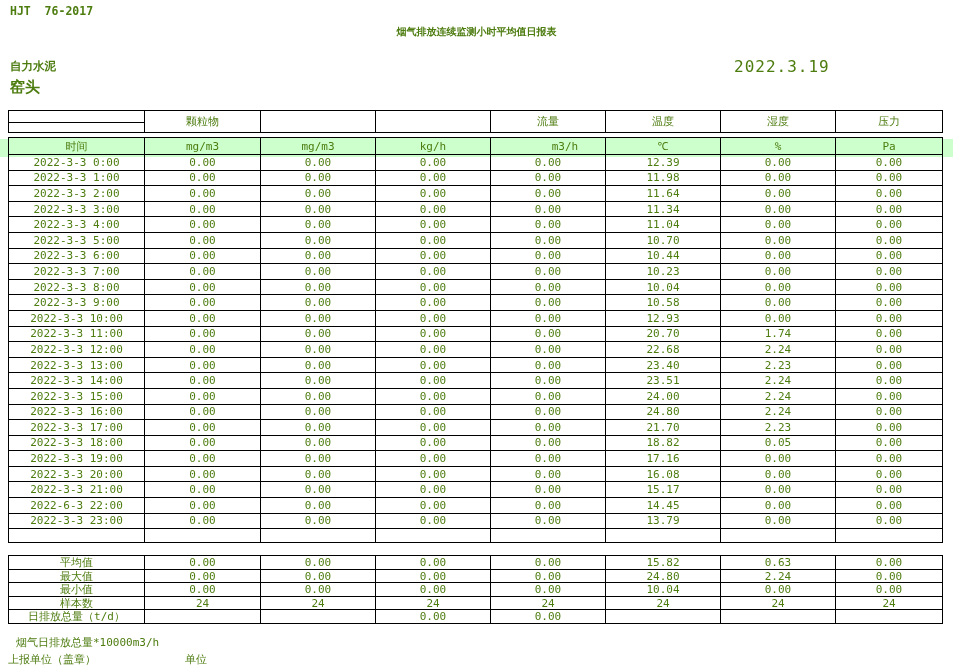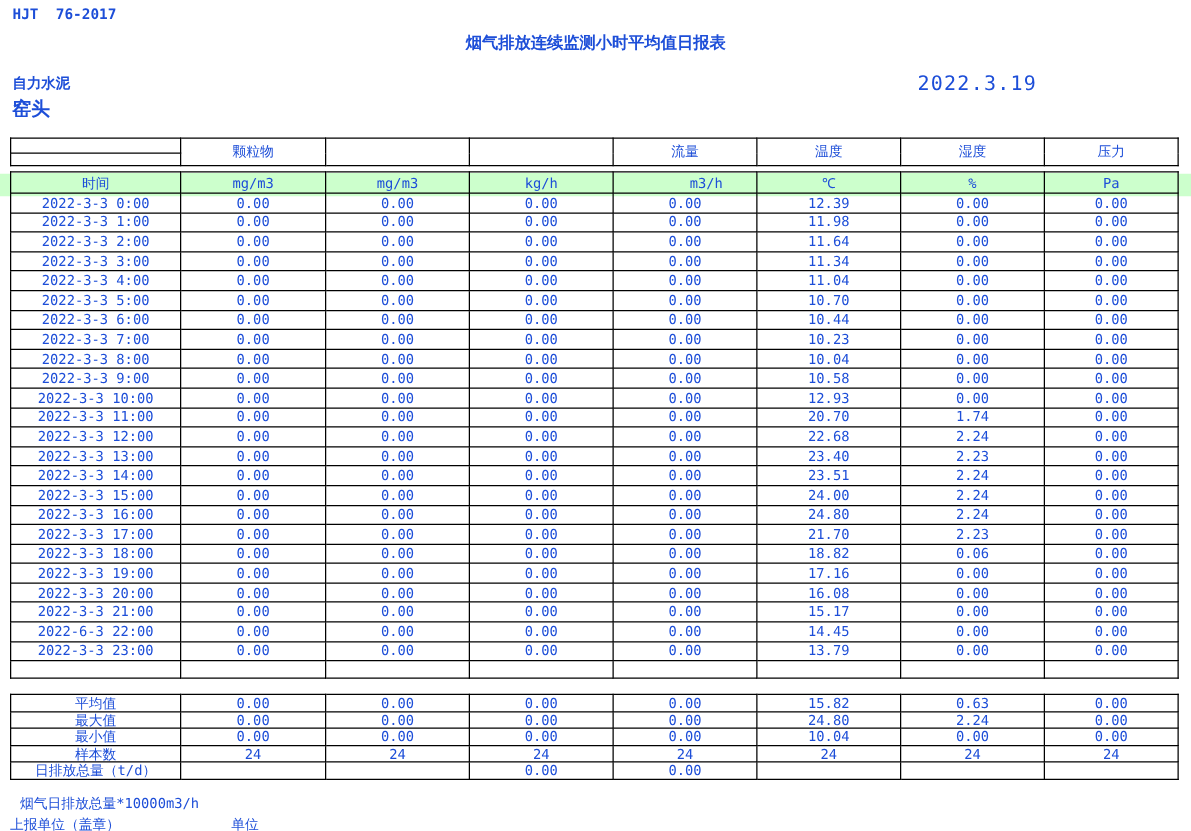--- a/index.html
+++ b/index.html
@@ -1,19 +1,19 @@
 <!DOCTYPE html>
 <html><head>
 <meta charset="utf-8">
 <style>
   html,body{margin:0;padding:0;background:#fff;}
   .page{position:relative;width:953px;height:665px;background:#ffffff;
-        font-family:"DejaVu Sans Mono","Liberation Sans",sans-serif;color:#1d4ed8;overflow:hidden;}
+        font-family:"DejaVu Sans Mono","Liberation Sans",sans-serif;color:#4d7c0f;overflow:hidden;}
   .std{position:absolute;left:10px;top:4px;font-weight:bold;font-size:11.5px;white-space:pre;}
-  .title{position:absolute;left:0;top:25px;width:100%;text-align:center;font-weight:bold;font-size:13px;
+  .title{position:absolute;left:0;top:25px;width:100%;text-align:center;font-weight:bold;font-size:10px;
          font-family:"Liberation Sans",sans-serif;}
   .company{position:absolute;left:10px;top:59px;font-weight:bold;font-size:11.5px;}
   .loc{position:absolute;left:10px;top:78px;font-weight:bold;font-size:15px;}
   .date{position:absolute;left:734px;top:57px;font-size:16px;letter-spacing:1px;}
   .green-band{position:absolute;left:0;top:139px;width:953px;height:18px;background:#ccffcc;}
   table.report{position:absolute;left:8px;top:110px;width:934px;border-collapse:collapse;table-layout:fixed;}
   table.report td{border:1px solid #000;text-align:center;vertical-align:middle;
                   font-size:11px;line-height:1;padding:0;overflow:hidden;white-space:nowrap;}
   thead tr.g1 td{height:11px;}
   thead tr.g2 td{height:9px;}
@@ -261,21 +261,21 @@
           <td>2.23</td>
           <td>0.00</td>
         </tr>
         <tr>
           <td>2022-3-3 18:00</td>
           <td>0.00</td>
           <td>0.00</td>
           <td>0.00</td>
           <td>0.00</td>
           <td>18.82</td>
-          <td>0.06</td>
+          <td>0.05</td>
           <td>0.00</td>
         </tr>
         <tr>
           <td>2022-3-3 19:00</td>
           <td>0.00</td>
           <td>0.00</td>
           <td>0.00</td>
           <td>0.00</td>
           <td>17.16</td>
           <td>0.00</td>

